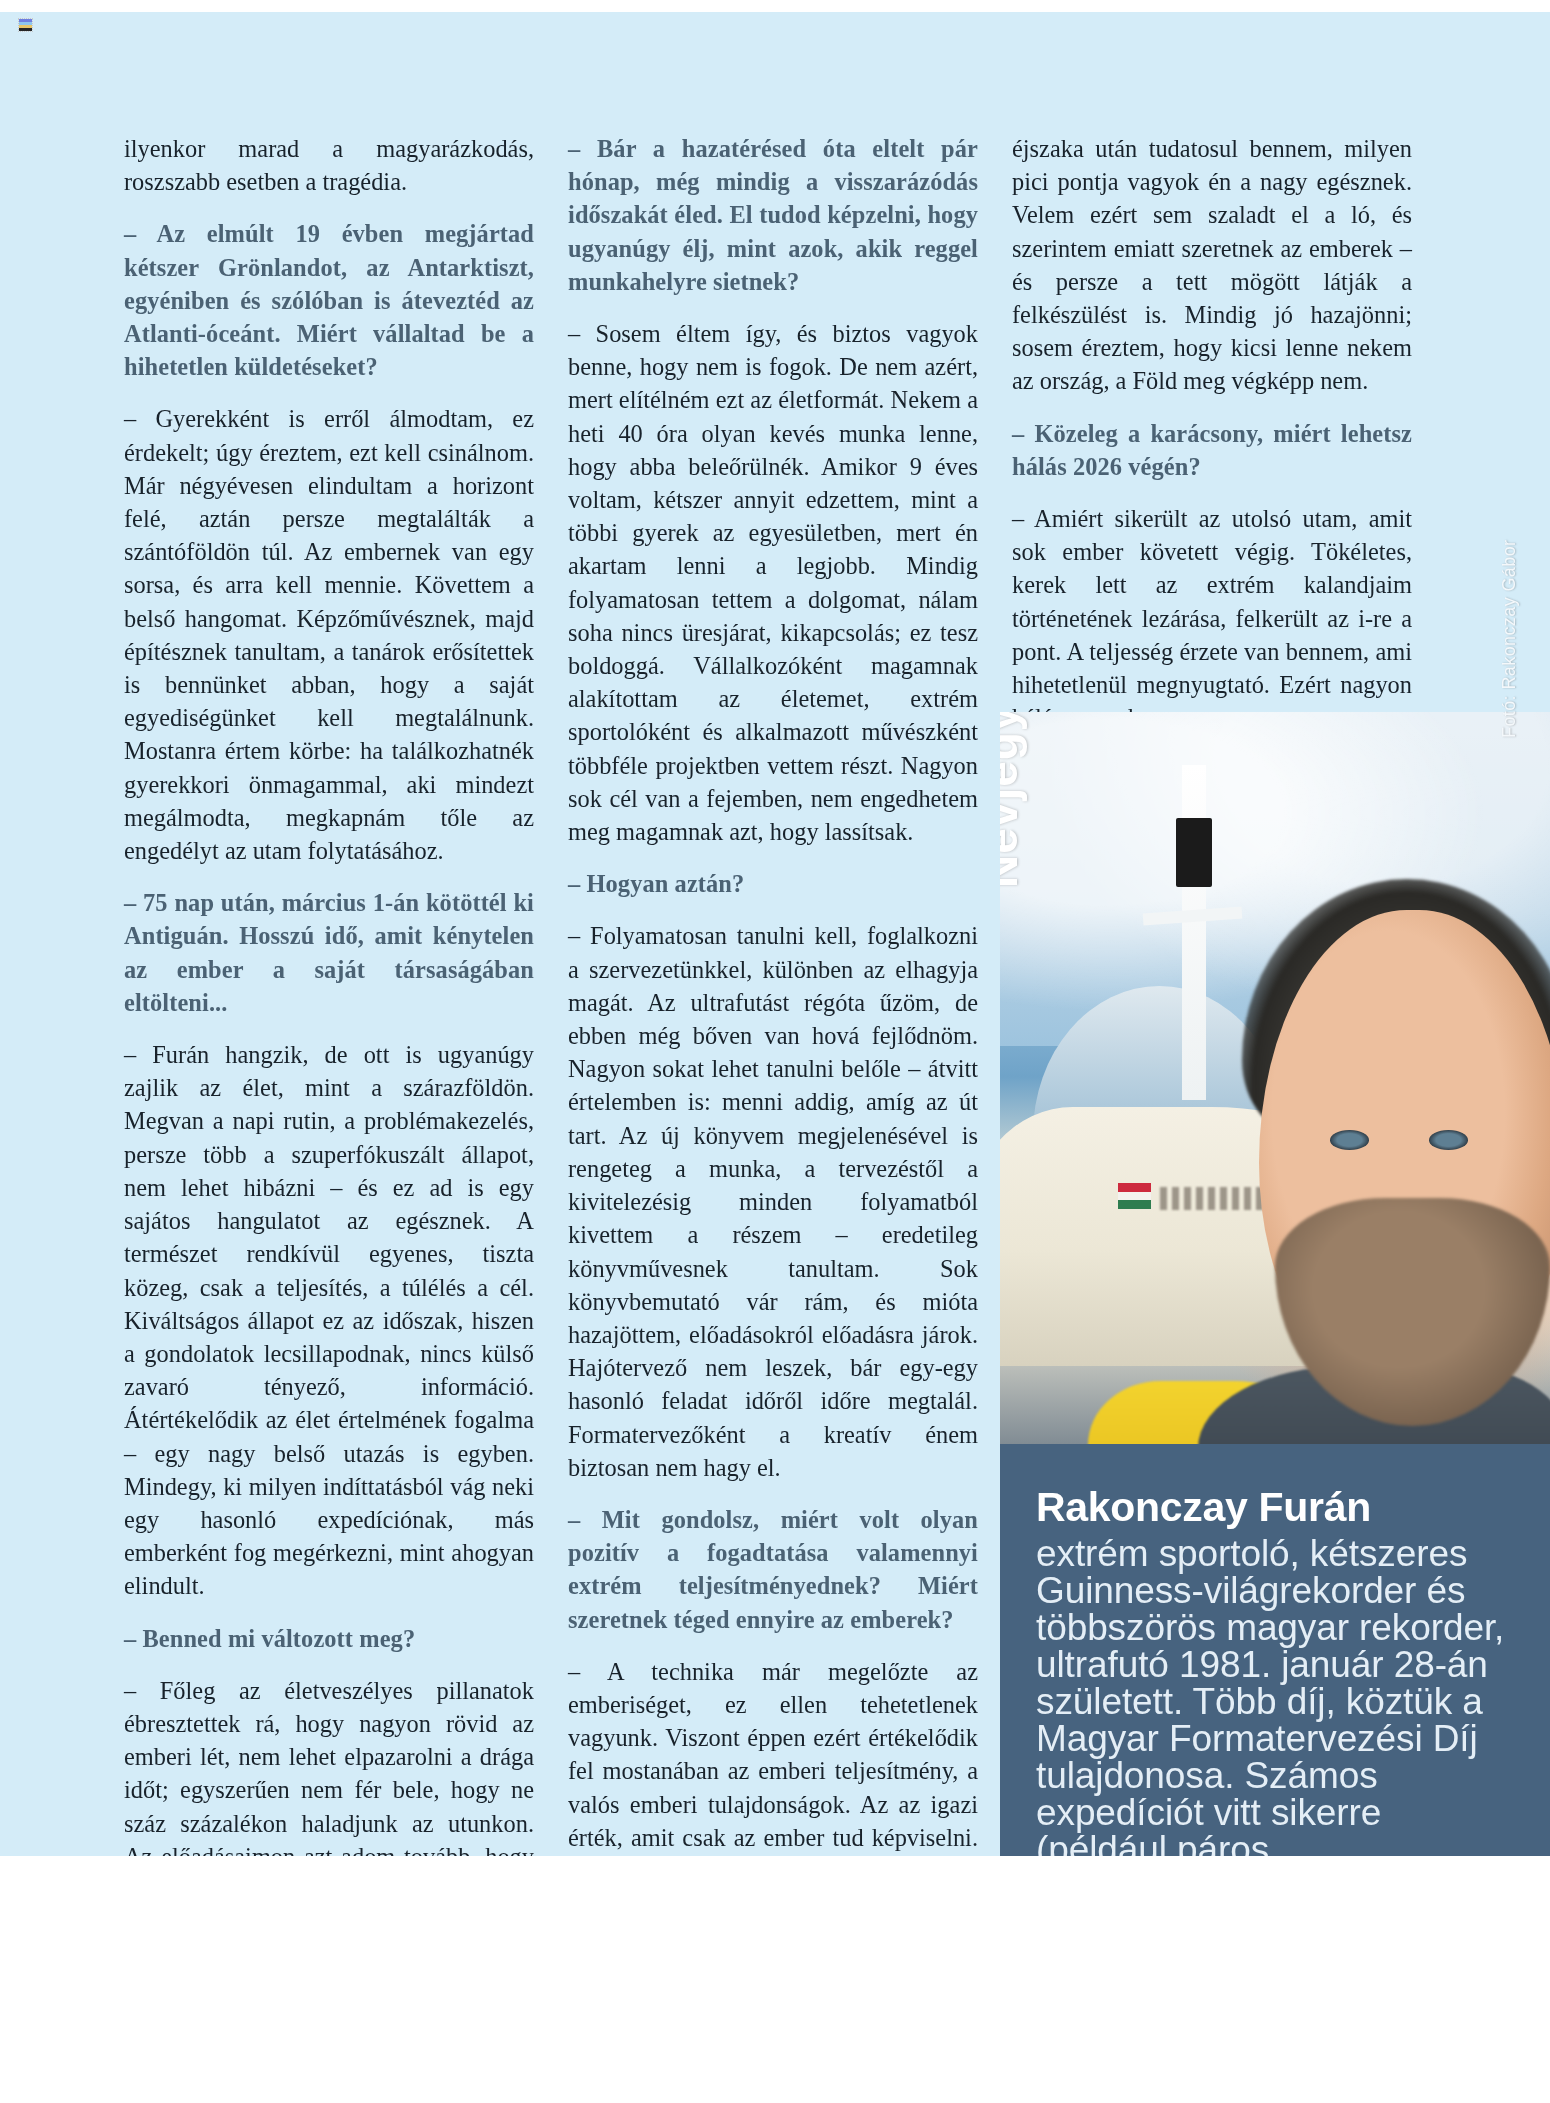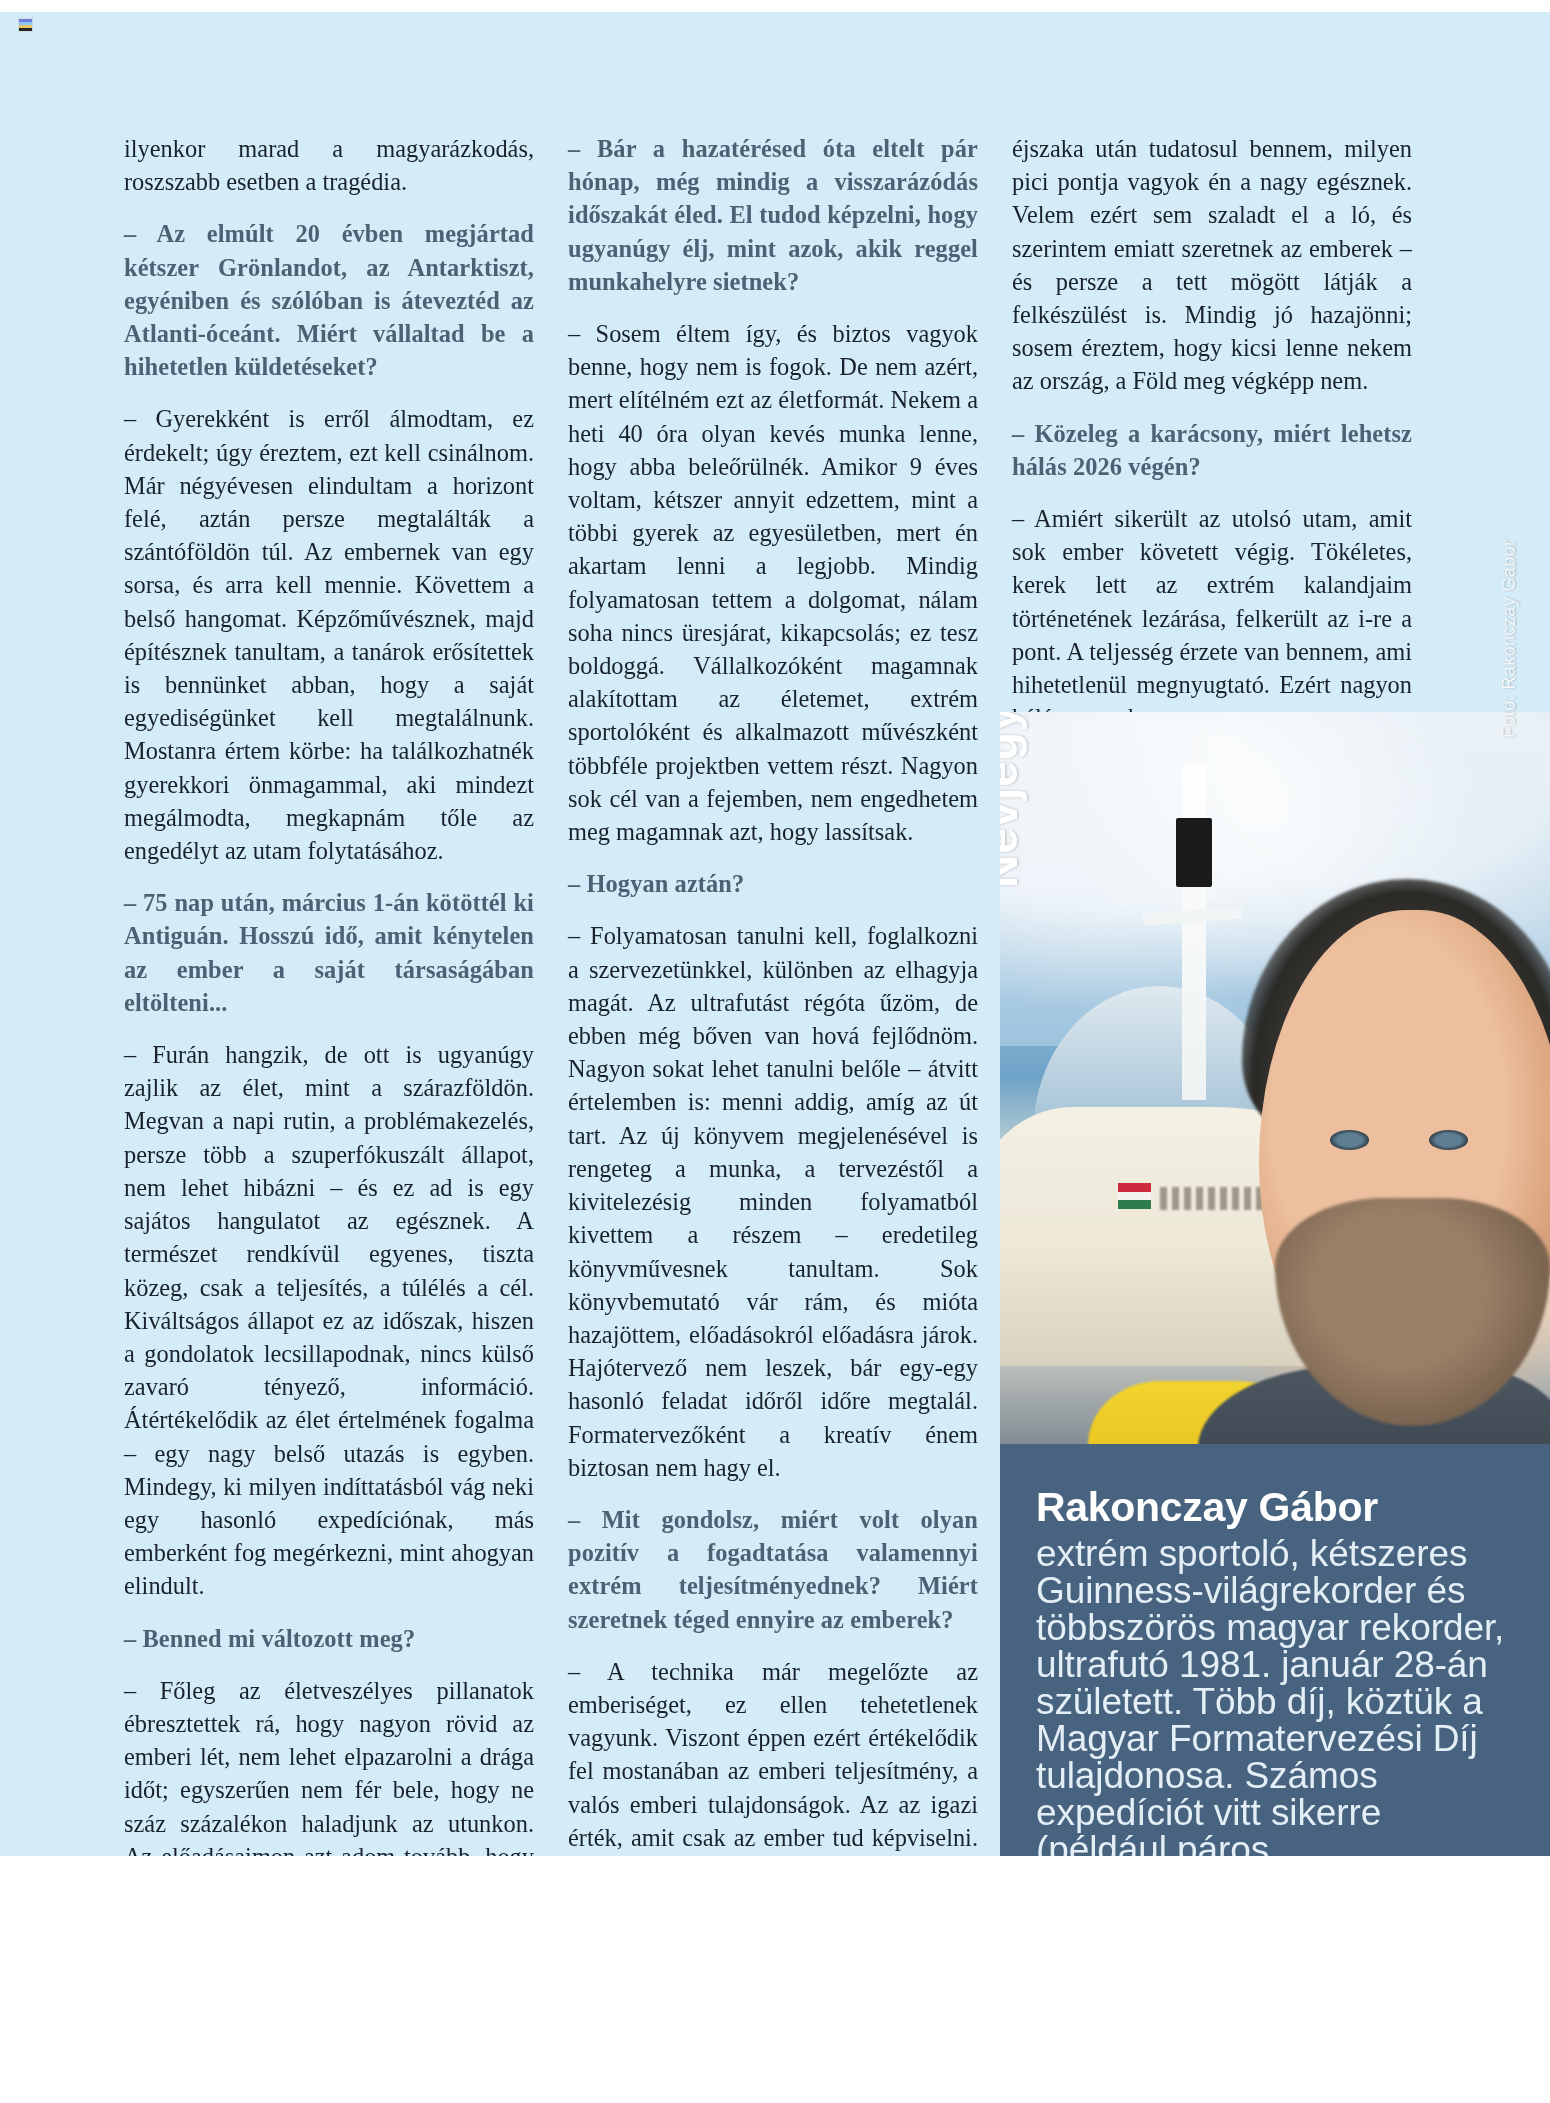--- a/index.html
+++ b/index.html
@@ -266,21 +266,21 @@
 
   <div id="corner-glyph">
     <i></i>
       <i></i>
       <i></i>
       <i></i>
   </div>
 
   <div class="col" id="col1">
     <p>ilyenkor marad a magyarázkodás, roszszabb esetben a tragédia.</p>
-    <p class="q">– Az elmúlt 20 évben megjártad kétszer Grönlandot, az Antarktiszt, egyéniben és szólóban is áteveztéd az Atlanti-óceánt. Miért vállaltad be a hihetetlen küldetéseket?</p>
+    <p class="q">– Az elmúlt 19 évben megjártad kétszer Grönlandot, az Antarktiszt, egyéniben és szólóban is áteveztéd az Atlanti-óceánt. Miért vállaltad be a hihetetlen küldetéseket?</p>
     <p>– Gyerekként is erről álmodtam, ez érdekelt; úgy éreztem, ezt kell csinálnom. Már négyévesen elindultam a horizont felé, aztán persze megtalálták a szántóföldön túl. Az embernek van egy sorsa, és arra kell mennie. Követtem a belső hangomat. Képzőművésznek, majd építésznek tanultam, a tanárok erősítettek is bennünket abban, hogy a saját egyediségünket kell megtalálnunk. Mostanra értem körbe: ha találkozhatnék gyerekkori önmagammal, aki mindezt megálmodta, megkapnám tőle az engedélyt az utam folytatásához.</p>
     <p class="q">– 75 nap után, március 1-án kötöttél ki Antiguán. Hosszú idő, amit kénytelen az ember a saját társaságában eltölteni...</p>
     <p>– Furán hangzik, de ott is ugyanúgy zajlik az élet, mint a szárazföldön. Megvan a napi rutin, a problémakezelés, persze több a szuperfókuszált állapot, nem lehet hibázni – és ez ad is egy sajátos hangulatot az egésznek. A természet rendkívül egyenes, tiszta közeg, csak a teljesítés, a túlélés a cél. Kiváltságos állapot ez az időszak, hiszen a gondolatok lecsillapodnak, nincs külső zavaró tényező, információ. Átértékelődik az élet értelmének fogalma – egy nagy belső utazás is egyben. Mindegy, ki milyen indíttatásból vág neki egy hasonló expedíciónak, más emberként fog megérkezni, mint ahogyan elindult.</p>
     <p class="q">– Benned mi változott meg?</p>
     <p>– Főleg az életveszélyes pillanatok ébresztettek rá, hogy nagyon rövid az emberi lét, nem lehet elpazarolni a drága időt; egyszerűen nem fér bele, hogy ne száz százalékon haladjunk az utunkon. Az előadásaimon azt adom tovább, hogy minden egyes emberben elképesztő potenciál van, amit használnunk kell. Az utazásaim során megtanultam: az életben adódó helyzeteket meg kell oldani, és menni tovább. Ha a nyílt vízen nem oldok meg valamit, odaveszek – ezt az attitűdöt a szárazföldön sem tudom letenni.</p>
   </div>
 
   <div class="col" id="col2">
     <p class="q">– Bár a hazatérésed óta eltelt pár hónap, még mindig a visszarázódás időszakát éled. El tudod képzelni, hogy ugyanúgy élj, mint azok, akik reggel munkahelyre sietnek?</p>
     <p>– Sosem éltem így, és biztos vagyok benne, hogy nem is fogok. De nem azért, mert elítélném ezt az életformát. Nekem a heti 40 óra olyan kevés munka lenne, hogy abba beleőrülnék. Amikor 9 éves voltam, kétszer annyit edzettem, mint a többi gyerek az egyesületben, mert én akartam lenni a legjobb. Mindig folyamatosan tettem a dolgomat, nálam soha nincs üresjárat, kikapcsolás; ez tesz boldoggá. Vállalkozóként magamnak alakítottam az életemet, extrém sportolóként és alkalmazott művészként többféle projektben vettem részt. Nagyon sok cél van a fejemben, nem engedhetem meg magamnak azt, hogy lassítsak.</p>
@@ -314,21 +314,21 @@
       <div class="beard"></div>
       <div class="eye-l"></div>
       <div class="eye-r"></div>
     </div>
     <div id="nevjegy">Névjegy</div>
   </div>
 
   <div id="photo-credit">Fotó: Rakonczay Gábor</div>
 
   <div id="bio">
-    <h2>Rakonczay Gábor</h2>
+    <h2>Rakonczay Furán</h2>
     <p>extrém sportoló, kétszeres Guinness-világrekorder és többszörös magyar rekorder, ultrafutó 1981. január 28-án született. Több díj, köztük a Magyar Formatervezési Díj tulajdonosa. Számos expedíciót vitt sikerre (például páros óceánátevezés, szóló óceánátkenuzás, Grönland-átkelés, Antarktisz-expedíció, Magyarország átfutása), útjairól hat könyvet írt, a 42 pár hete jelent meg.</p>
   </div>
 
   <div id="footer">
     <div id="page-tab"></div>
     <div id="page-num">17</div>
   </div>
 
 </div>
 

